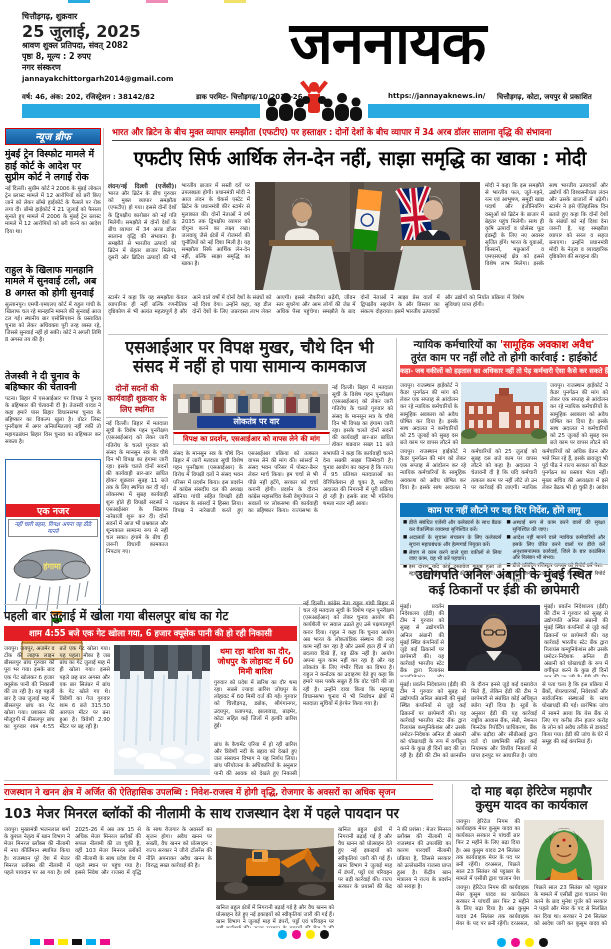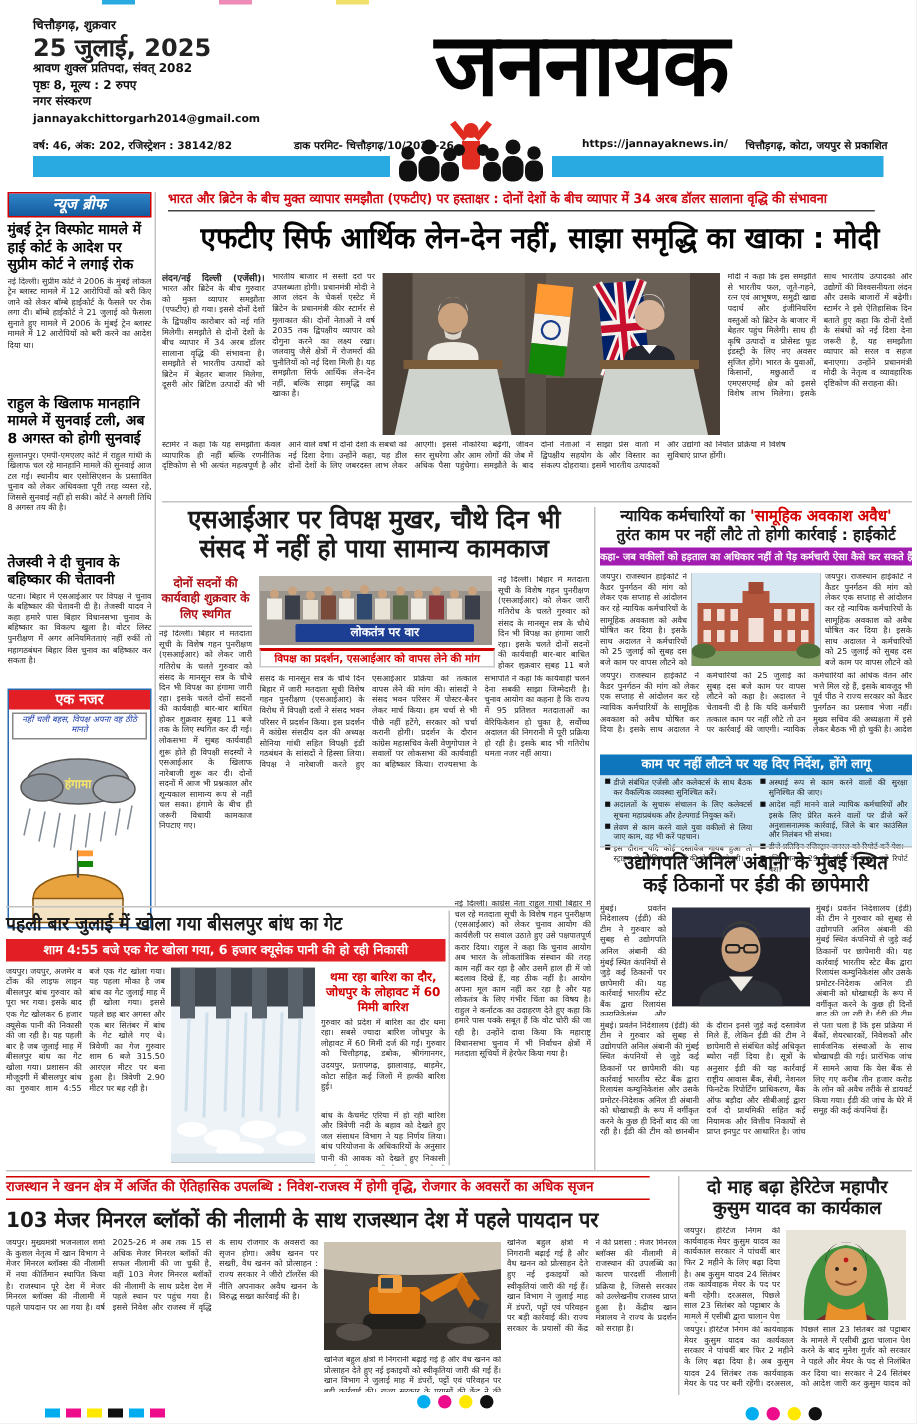--- a/index.html
+++ b/index.html
@@ -21,30 +21,30 @@
   
   .kicker{font-size:8.8px;font-weight:800;color:#cf0a12;transform:scaleX(.95);transform-origin:left center;
           white-space:nowrap;border-bottom:1px solid #444;padding-bottom:2px;}
   .lead-head{font-size:19.5px;font-weight:800;color:#050505;white-space:nowrap;transform:scaleX(.95);
              transform-origin:center;text-align:center;}
   .byline{font-weight:800;font-size:6px;}
   
   .brief-head{background:linear-gradient(180deg,#2f86c8,#135a9e);color:#fff;font-size:10px;font-weight:800;
               font-style:italic;text-align:center;line-height:15px;height:15px;border:1px solid #d40000;}
   .brief-item-head{font-size:9.3px;font-weight:800;line-height:1.25;color:#060606;text-align:left;margin:3px 0 2px;}
-  .eknajar-head{background:#e31e24;color:#fff;font-weight:800;font-size:9.5px;text-align:center;line-height:13px;height:13px;}
+  .eknajar-head{background:#e31e24;color:#fff;font-weight:800;font-size:9.5px;text-align:center;line-height:13px;height:13px;margin-top:44px;}
   .eknajar-box{border:1px solid #2a6db5;background:#fff;}
   .cartoon-cap{font-size:5.6px;font-style:italic;color:#1d3fae;border:1px solid #888;margin:2px;padding:1px 2px;text-align:center;line-height:1.25;}
   
   .sir-head{font-size:17px;line-height:1.12;font-weight:800;text-align:center;transform:scaleX(.95);transform-origin:center;}
   .subbox-head{font-size:8px;font-weight:800;color:#b01117;line-height:1.3;text-align:center;border-bottom:1px solid #bbb;padding-bottom:2px;margin-bottom:2px;}
   .photo-cap{font-size:7px;font-weight:800;color:#d40000;text-align:center;border:1px solid #c9c9c9;border-top:2px solid #d40000;
              background:#fff;line-height:1.2;padding:1px 0;}
   .court-head{font-size:10.5px;line-height:1.2;font-weight:800;text-align:center;transform:scaleX(.96);transform-origin:center;}
-  .redstrip{background:#a21caf;color:#fff;font-weight:800;font-size:6.6px;text-align:center;}
+  .redstrip{background:#ef4444;color:#fff;font-weight:800;font-size:6.6px;text-align:center;}
   .dir-head{background:#0e76bc;color:#fff;font-weight:800;font-size:8.6px;text-align:center;line-height:14px;height:14px;}
   .dir-body{background:#cfe9f7;}
   .bullet{font-size:5.1px;line-height:1.35;text-align:justify;color:#222;margin-bottom:1px;position:relative;padding-left:6px;}
   .bullet::before{content:"■";position:absolute;left:0;top:0;font-size:4.5px;color:#111;}
   .ambani-head{font-size:12.5px;line-height:1.2;font-weight:800;text-align:center;}
   .dam-head{font-size:12.5px;font-weight:800;white-space:nowrap;transform:scaleX(.93);transform-origin:left center;}
   .dam-strip{background:#e31e24;color:#fff;font-weight:800;font-size:8.4px;text-align:center;line-height:15px;height:15px;
              white-space:nowrap;overflow:hidden;}
   .rain-head{font-size:8px;font-weight:800;color:#d40000;line-height:1.25;text-align:center;margin:2px 0;}
   .rahul-head{font-size:9.5px;font-weight:800;line-height:1.25;text-align:center;}

